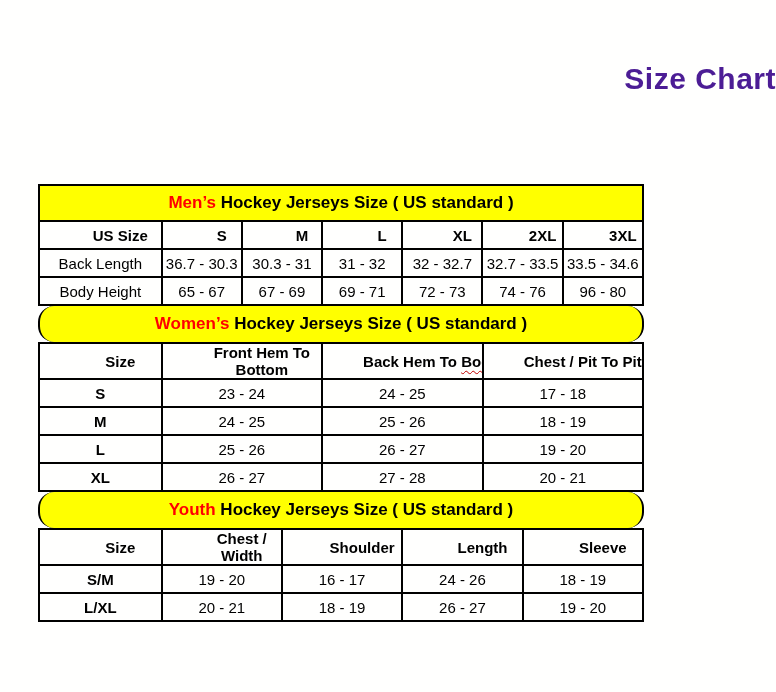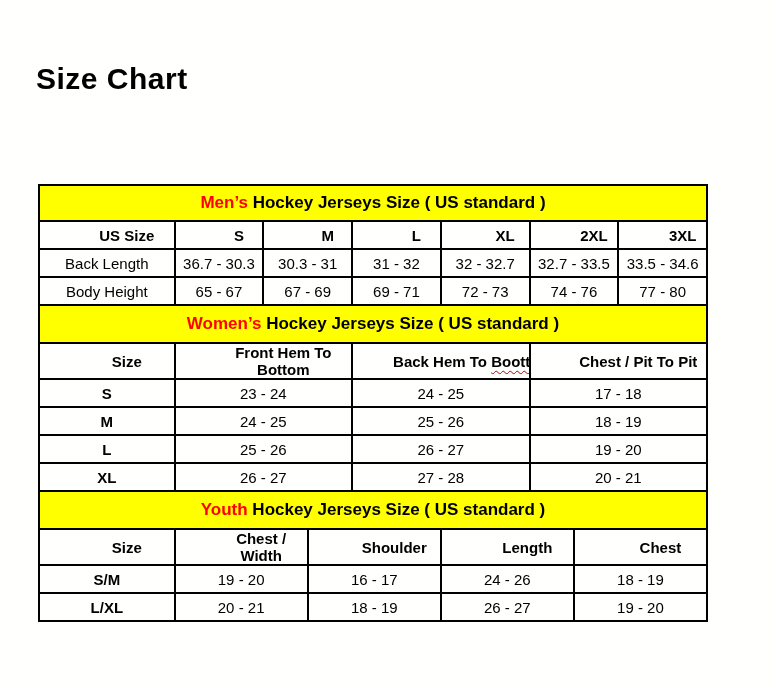--- a/index.html
+++ b/index.html
@@ -6,48 +6,48 @@
   html, body {
     width: 776px; height: 692px;
     background: #fffffe;
     font-family: "Liberation Sans", sans-serif;
     overflow: hidden;
   }
   .page { position: relative; width: 776px; height: 692px; }
 
   .page-title {
     margin-top: 62px;
-    text-align: left;
-    color: #000000;
+    text-align: right;
+    color: #4c1d95;
     font-size: 30px;
     font-weight: bold;
     letter-spacing: 0.5px;
     margin-left: 36px;
   }
 
   .stack {
     position: absolute;
     left: 38px;
     top: 122px;
-    width: 670px;
+    width: 606px;
   }
 
   .caption {
     height: 36px;
     background: #ffff00;
     border: 2px solid #000;
     border-bottom: 0;
     display: flex;
     align-items: center;
     justify-content: center;
     font-size: 17px;
     font-weight: bold;
     color: #000;
   }
-  .section:not(:first-child) .caption { border-top: 0; }
+  .section:not(:first-child) .caption { border-top: 0; border-radius: 16px; }
   .cap-hl { color: #ff0000; white-space: pre; }
   .cap-rest { white-space: pre; }
 
   table {
     width: 100%;
     border-collapse: collapse;
     table-layout: fixed;
   }
   col.first { width: 20.3%; }
   th, td {
@@ -120,21 +120,21 @@
               <td>32.7 - 33.5</td>
               <td>33.5 - 34.6</td>
             </tr>
             <tr>
               <td>Body Height</td>
               <td>65 - 67</td>
               <td>67 - 69</td>
               <td>69 - 71</td>
               <td>72 - 73</td>
               <td>74 - 76</td>
-              <td>77 - 80</td>
+              <td>96 - 80</td>
             </tr>
           </tbody>
         </table>
     </div>
 
     <div class="section">
       <div class="caption">
           <span class="cap-hl">Women’s</span>
           <span class="cap-rest"> Hockey Jerseys Size ( US standard )</span>
         </div>
@@ -194,21 +194,21 @@
             <col>
             <col>
             <col>
           </colgroup>
           <thead>
             <tr>
               <th>Size</th>
               <th>Chest / Width</th>
               <th>Shoulder</th>
               <th>Length</th>
-              <th>Chest</th>
+              <th>Sleeve</th>
             </tr>
           </thead>
           <tbody>
             <tr>
               <td>S/M</td>
               <td>19 - 20</td>
               <td>16 - 17</td>
               <td>24 - 26</td>
               <td>18 - 19</td>
             </tr>

